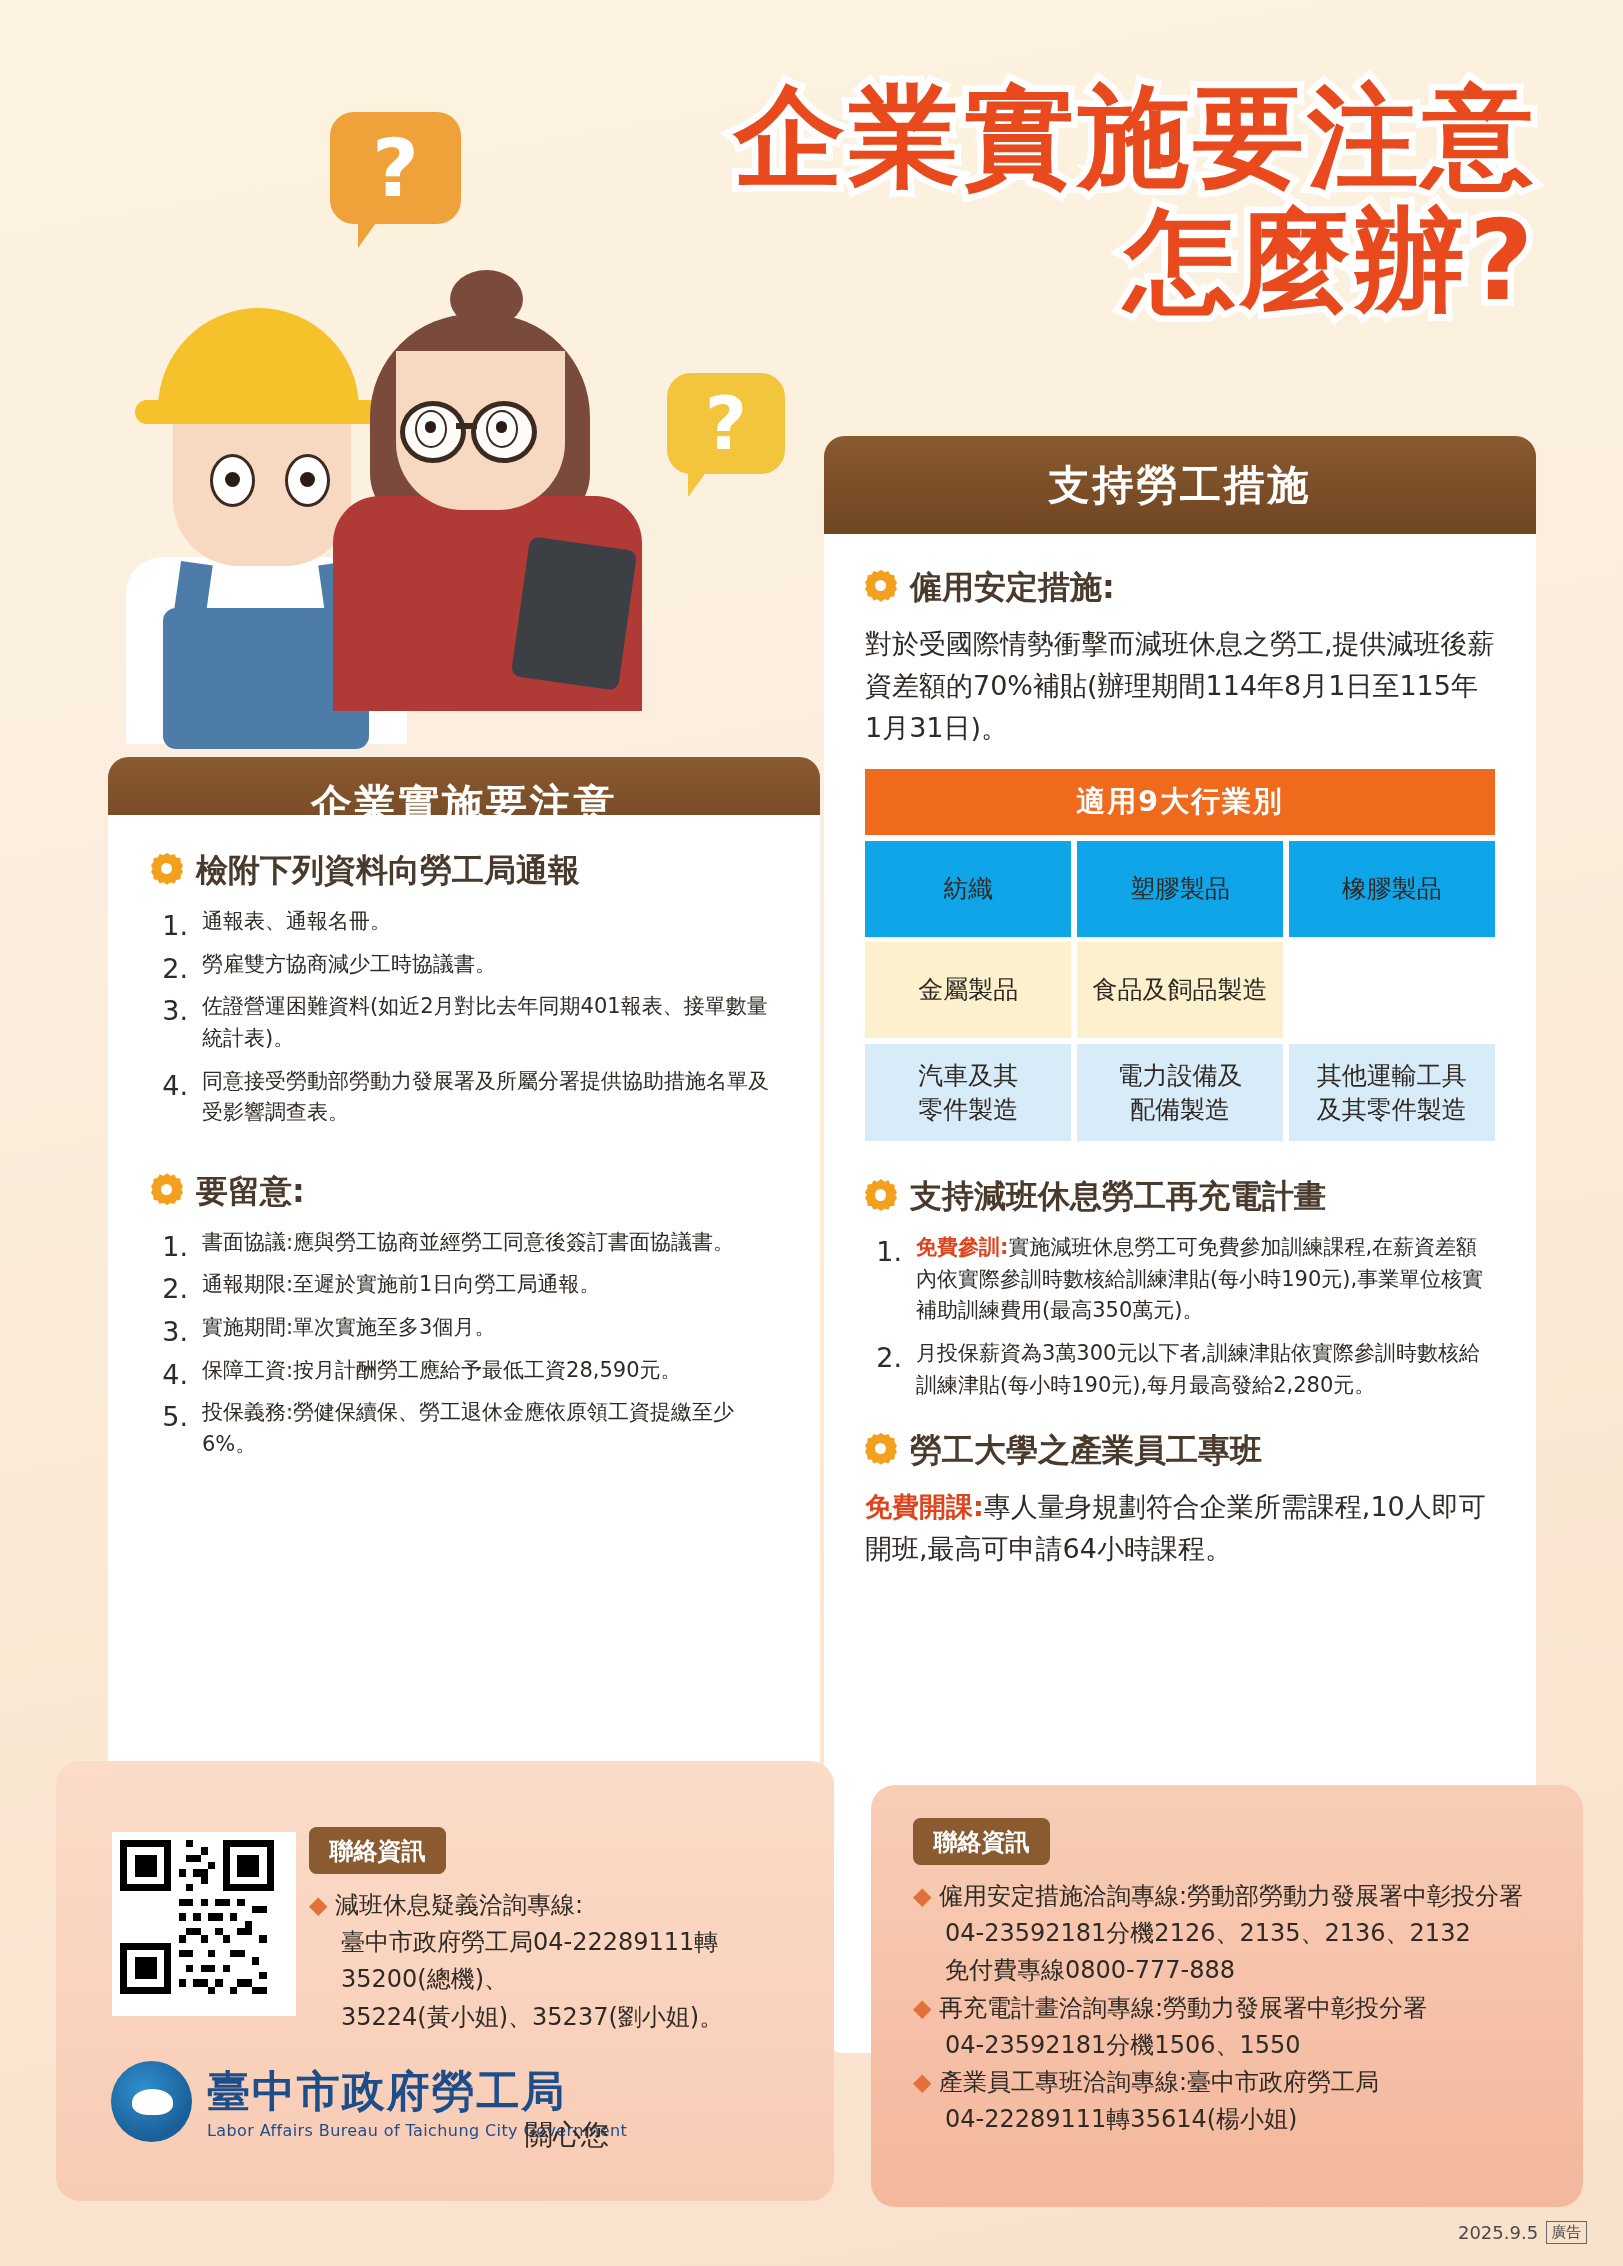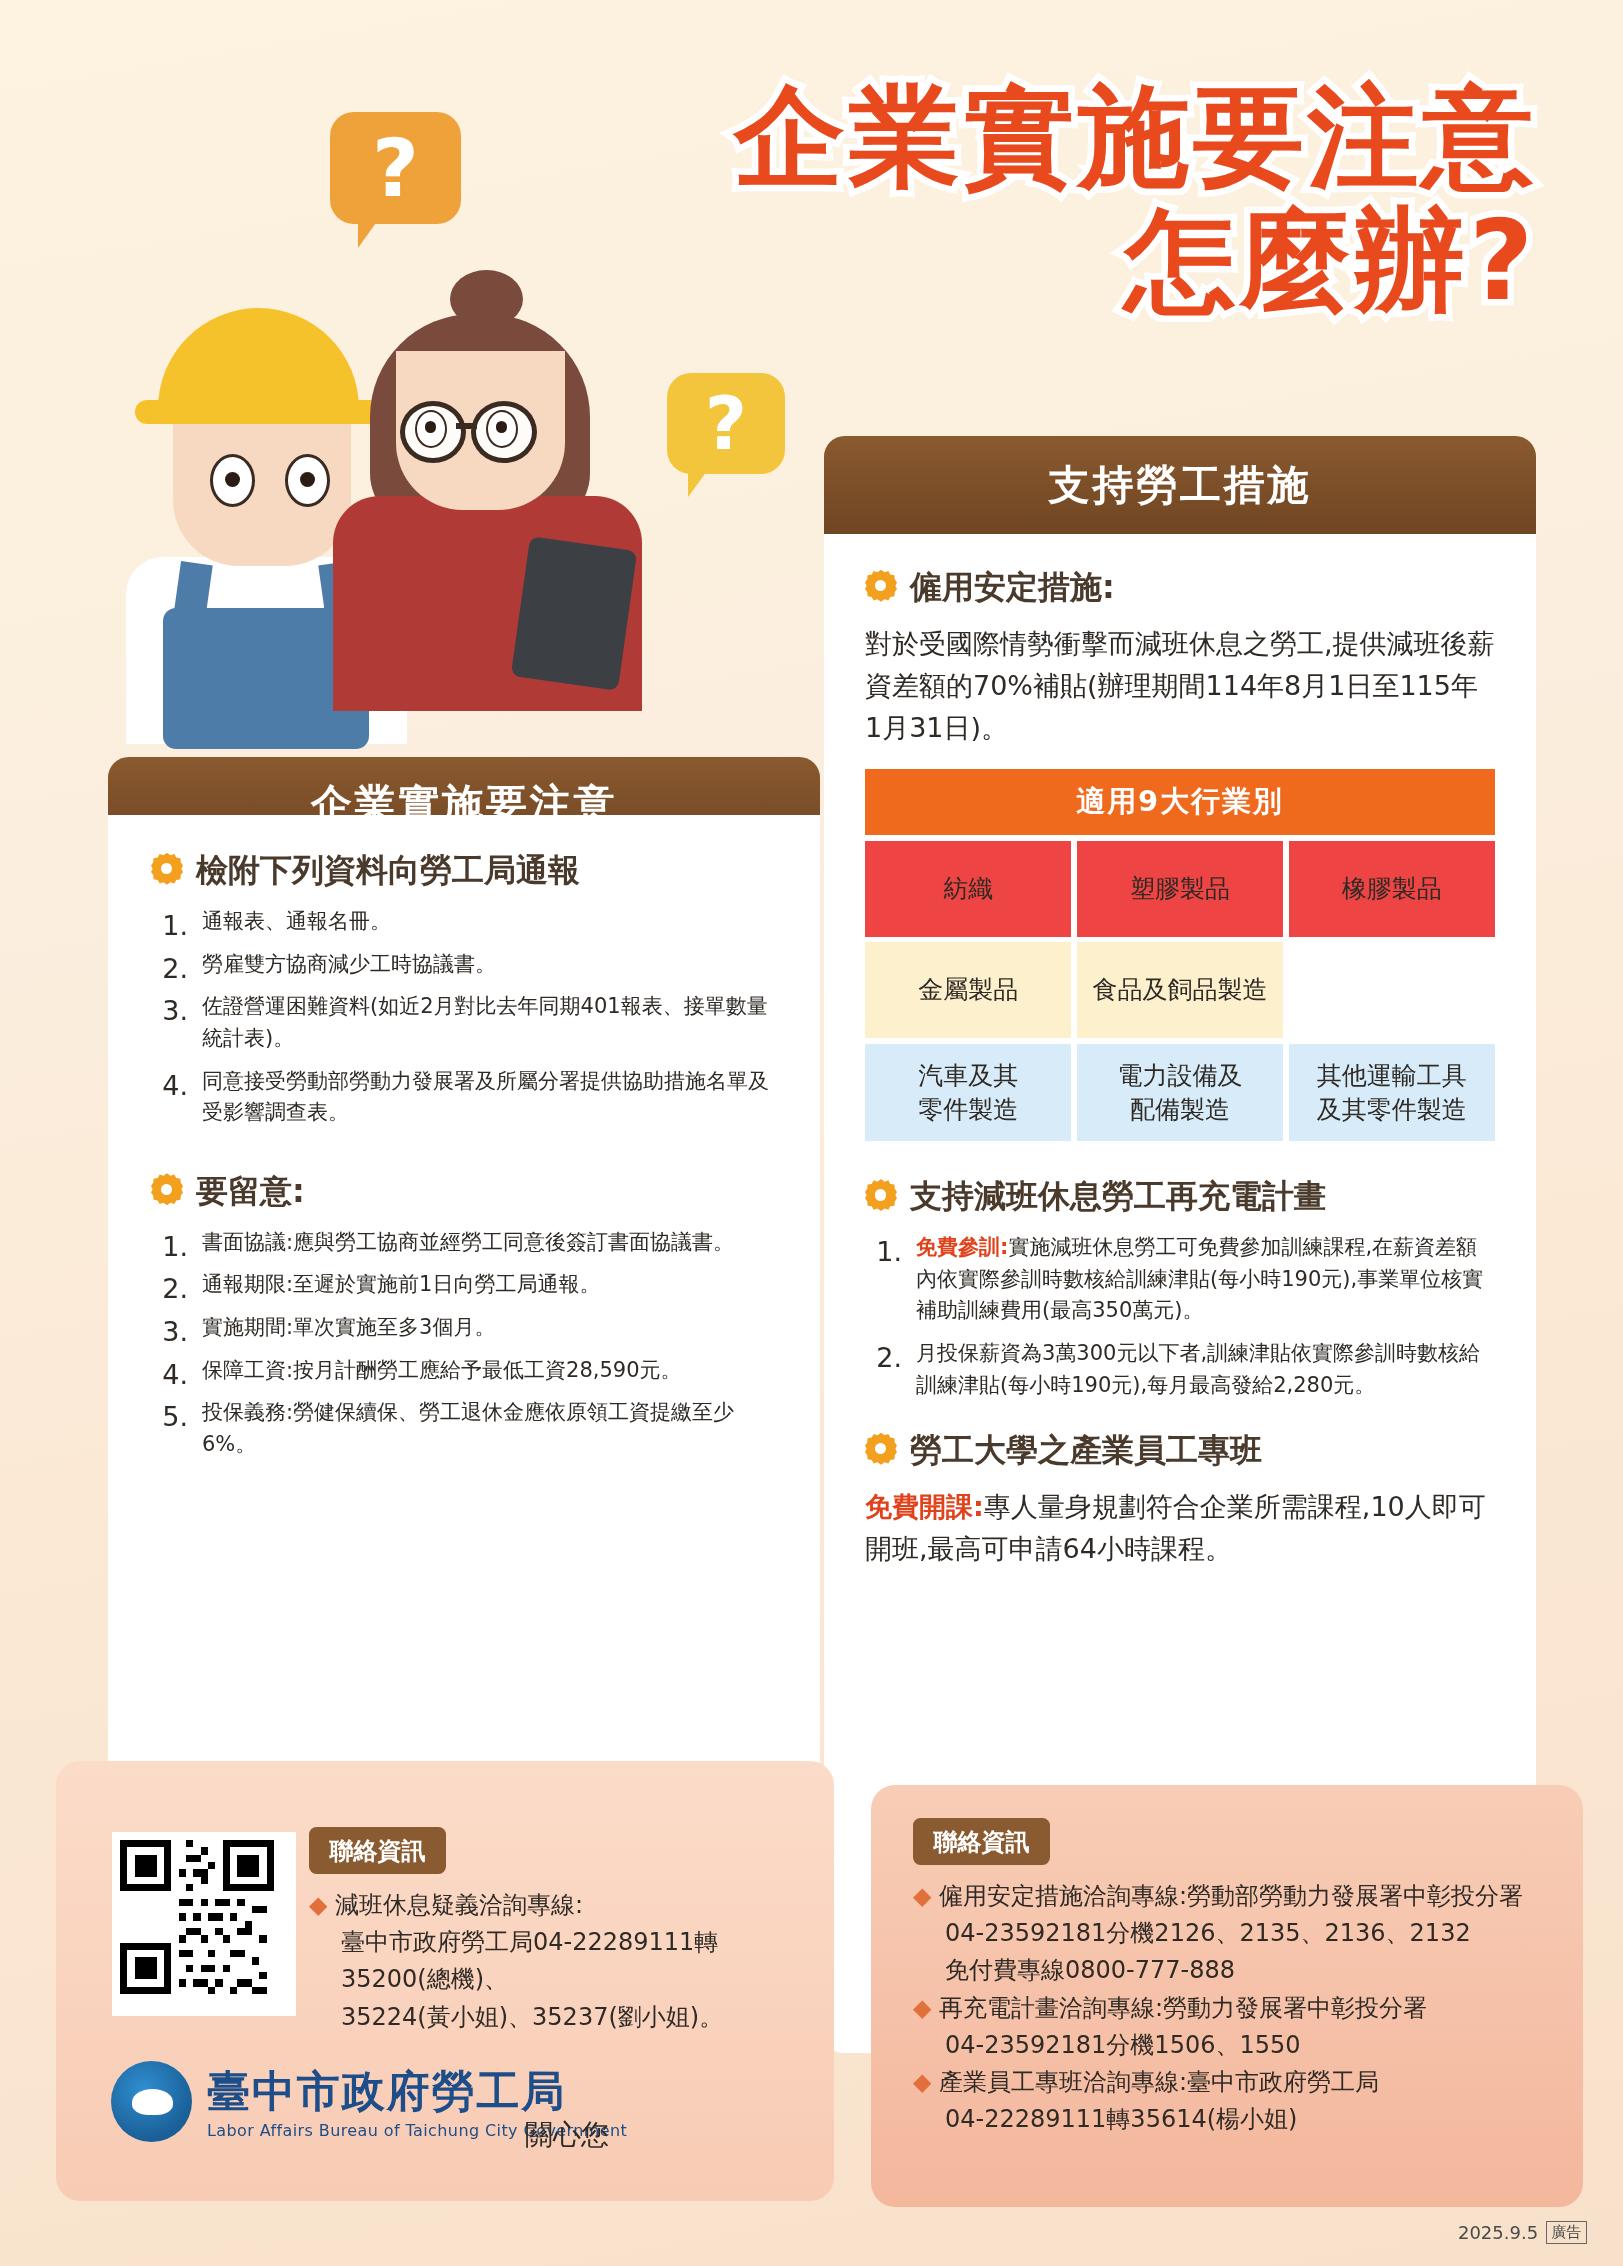--- a/index.html
+++ b/index.html
@@ -86,21 +86,21 @@
   
   .ind-head{
     margin-top:20.6px;background:#ef6a1d;color:#fff;font-size:29px;font-weight:bold;
     text-align:center;padding:13px 0;letter-spacing:1.9px;
   }
   .ind-grid{display:grid;grid-template-columns:repeat(3,1fr);gap:5.6px;margin-top:5.6px;}
   .ind-cell{
     font-size:25px;text-align:center;color:#2f2a25;padding:15px 3.7px;line-height:1.35;
     display:flex;align-items:center;justify-content:center;min-height:66px;
   }
-  .row-g .ind-cell{background:#ef4444;}
+  .row-g .ind-cell{background:#0ea5e9;}
   .row-y .ind-cell{background:#fdf0cd;}
   .row-b .ind-cell{background:#d7ecf8;}
   
   .contact{position:absolute;border-radius:24px;}
   #contact-left{left:56px;top:1761px;width:778px;height:440px;background:linear-gradient(180deg,#fbdcc9 0%,#f8cbb4 100%);}
   #contact-right{left:871px;top:1785px;width:712px;height:422px;background:linear-gradient(180deg,#f8cdb6 0%,#f3b79c 100%);}
   .contact-label{
     display:inline-block;background:#8a5a30;color:#fff;font-size:24px;font-weight:bold;
     padding:7.5px 20.6px;border-radius:7.5px;
   }

